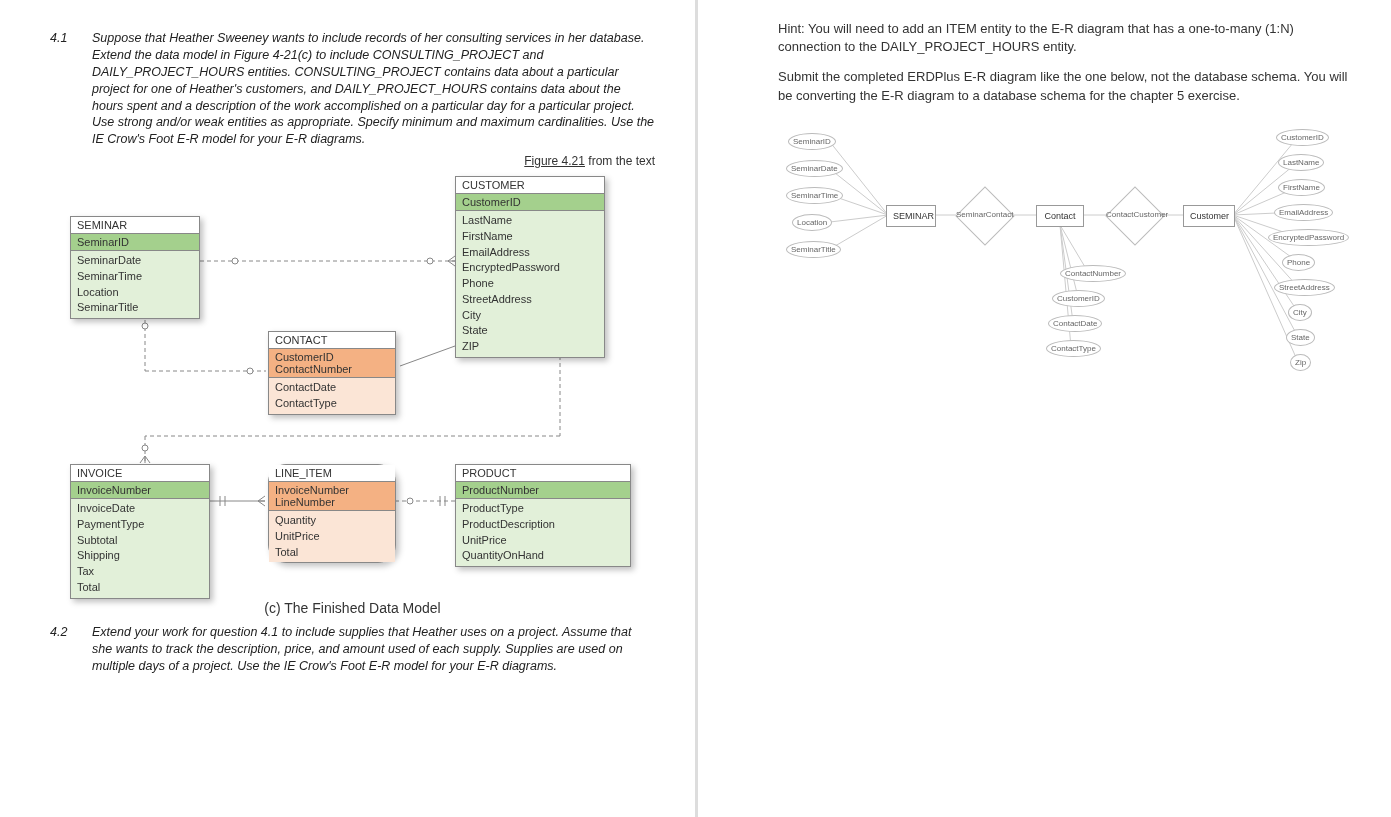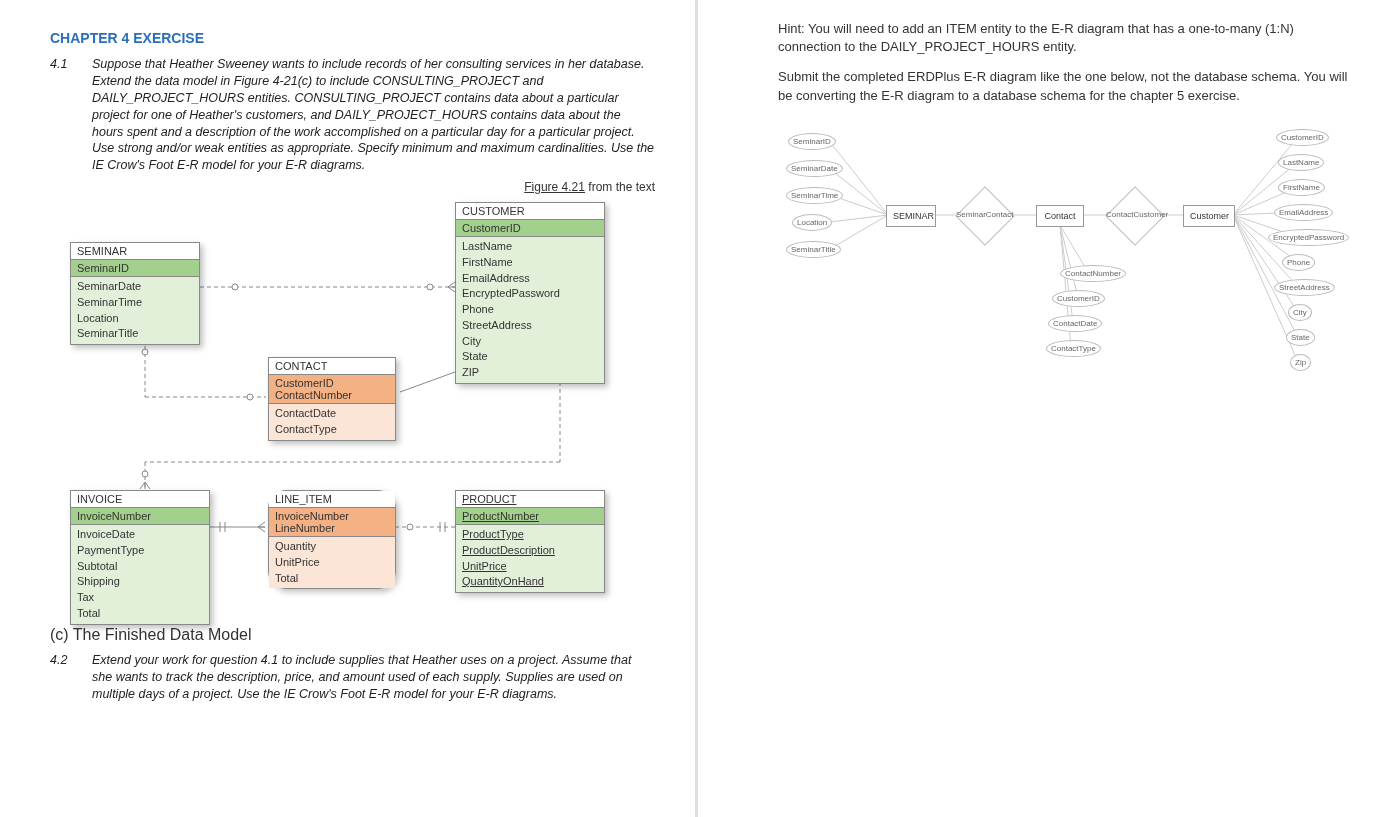--- a/index.html
+++ b/index.html
@@ -81,21 +81,22 @@
   .entity .eattr {
     padding: 1px 6px;
     line-height: 1.25;
   }
   .entity .elist {
     background: #E2F0D9;
     padding: 2px 0;
   }
   .entity .elist.orange { background: #FBE5D6; }
   .model-caption {
-    font-size: 16px;
+    text-align: center;
+    font-size: 14px;
     font-family: Arial, sans-serif;
     margin: 4px 0 8px 0;
   }
   .hint-text {
     font-size: 13px;
     line-height: 1.4;
     margin-bottom: 12px;
   }
   .er-diagram {
     position: relative;
@@ -141,21 +142,20 @@
     transform: rotate(45deg);
     background: #fff;
     z-index: -1;
   }
   svg.lines { position: absolute; top:0; left:0; pointer-events:none; }
 </style>
 </head>
 <body>
 
 <div class="page-left">
-  <div class="chapter-title">CHAPTER 4 EXERCISE</div>
 
   <div class="exercise">
     <div class="exercise-num">4.1</div>
     <div class="exercise-body">Suppose that Heather Sweeney wants to include records of her consulting services in her database.  Extend the data model in Figure 4-21(c) to include CONSULTING_PROJECT and DAILY_PROJECT_HOURS entities. CONSULTING_PROJECT contains data about a particular project for one of Heather's customers, and DAILY_PROJECT_HOURS contains data about the hours spent and a description of the work accomplished on a particular day for a particular project. Use strong and/or weak entities as appropriate.  Specify minimum and maximum cardinalities.  Use the IE Crow's Foot E-R model for your E-R diagrams.</div>
   </div>
 
   <div class="figure-caption">
     <span style="text-decoration: underline;">Figure 4.21</span><span> from the text</span>
   </div>
 
@@ -256,21 +256,21 @@
         <div>InvoiceNumber</div>
         <div>LineNumber</div>
       </div>
       <div class="elist orange">
         <div class="eattr">Quantity</div>
         <div class="eattr">UnitPrice</div>
         <div class="eattr">Total</div>
       </div>
     </div>
 
-    <div class="entity" style="left:395px; top:288px; width:150px;text-decoration:underline;">
+    <div class="entity" style="left:395px; top:288px; width:176px;">
       <div class="ename">PRODUCT</div>
       <div class="ekey">ProductNumber</div>
       <div class="elist">
         <div class="eattr">ProductType</div>
         <div class="eattr">ProductDescription</div>
         <div class="eattr">UnitPrice</div>
         <div class="eattr">QuantityOnHand</div>
       </div>
     </div>
   </div>

